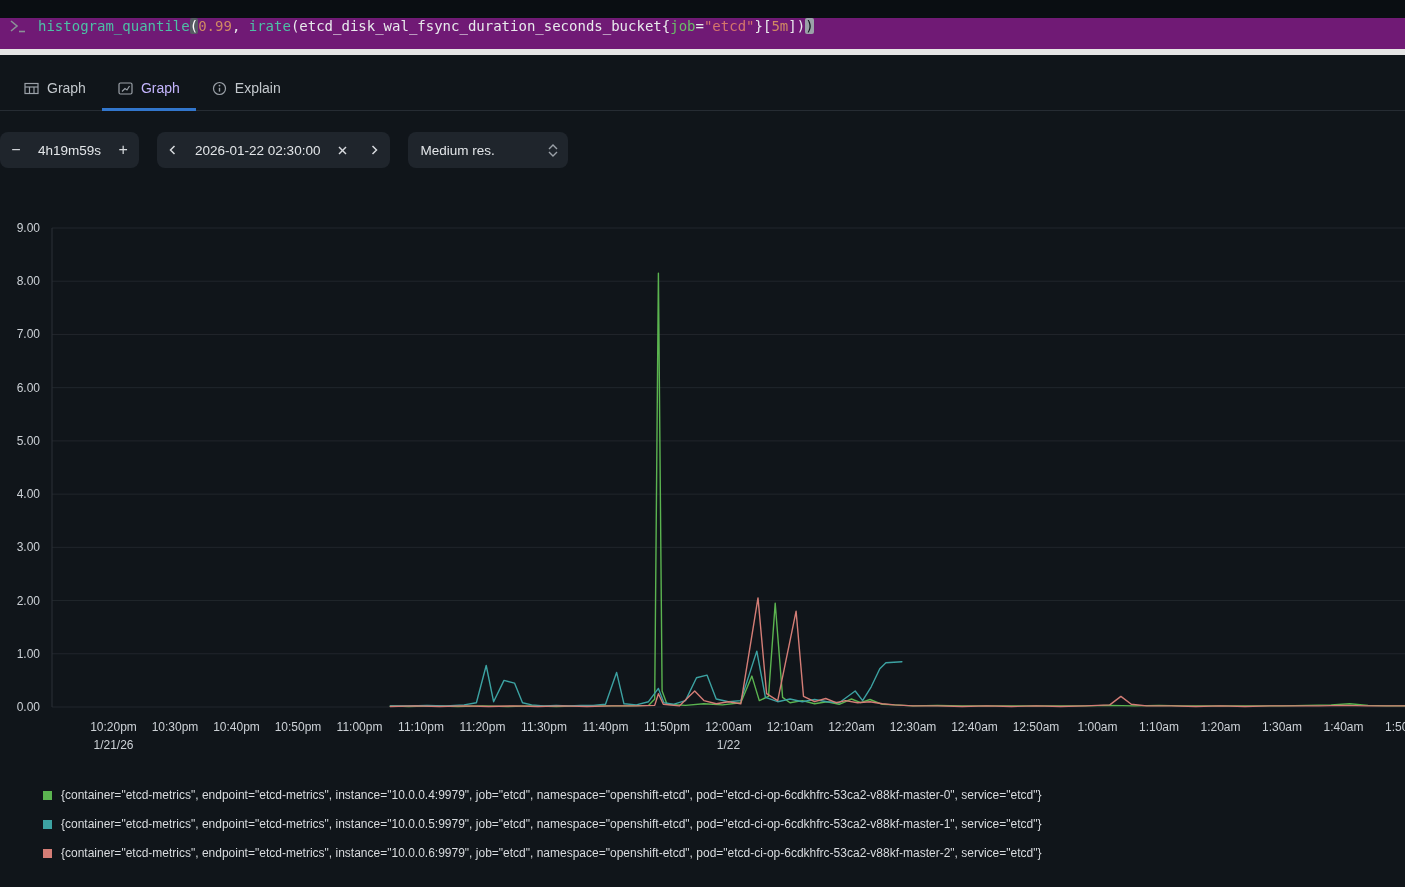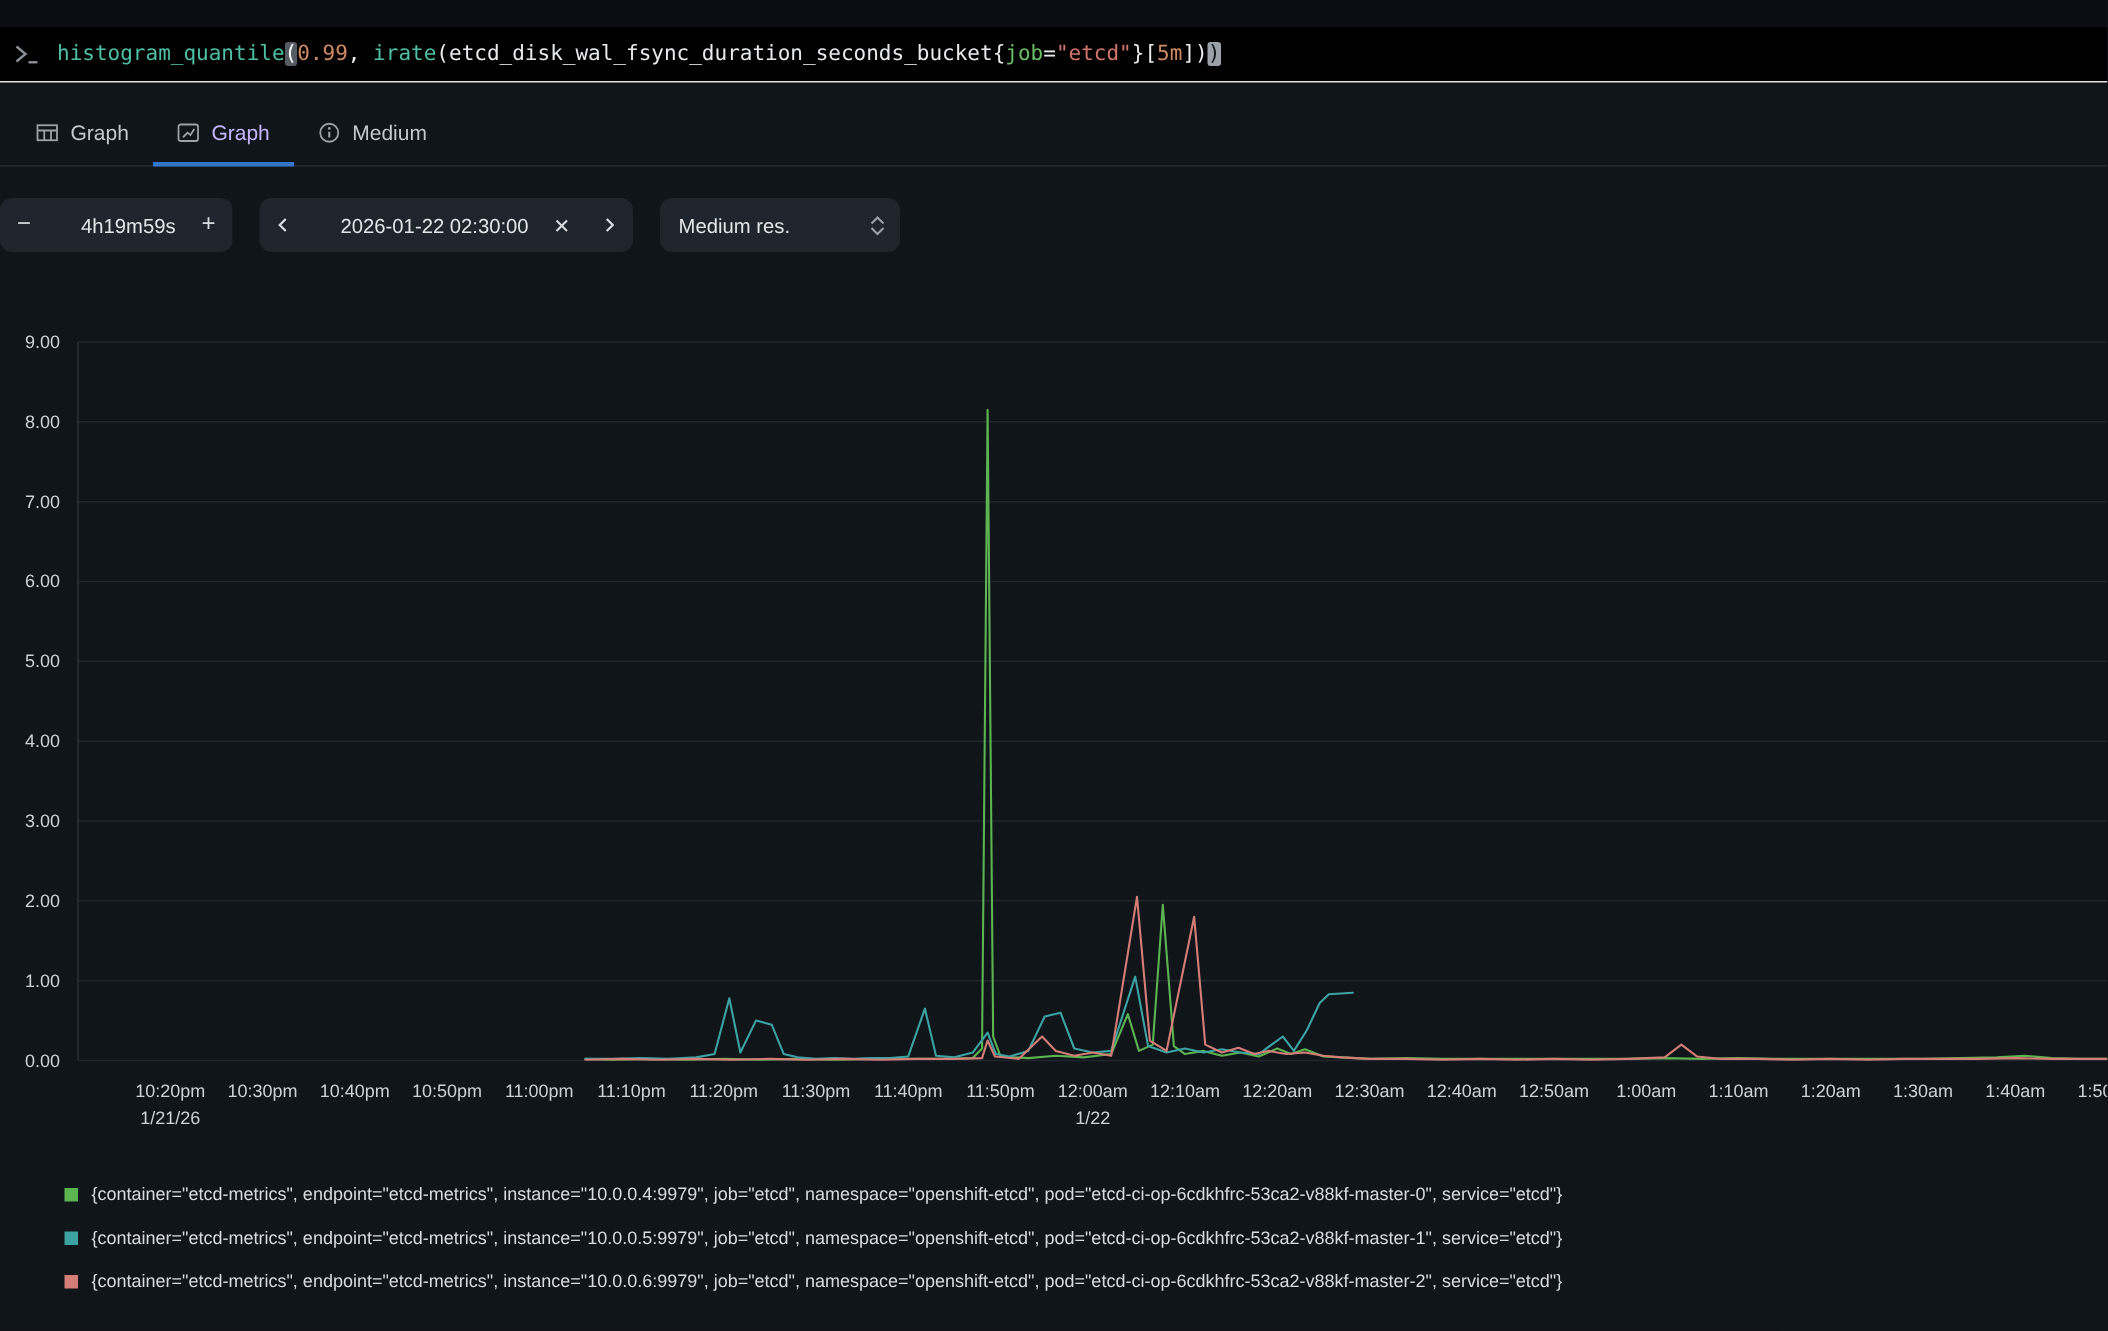--- a/index.html
+++ b/index.html
@@ -1,20 +1,20 @@
 <!DOCTYPE html>
 <html><head>
 <meta charset="utf-8">
 <style>
   * { margin:0; padding:0; box-sizing:border-box; }
   html,body { width:1405px; height:887px; background:#10151a; overflow:hidden;
               font-family:"Liberation Sans", sans-serif; }
   .top-strip { height:18px; background:#0a0e12; }
-  .query-bar { height:37px; background:#000000; border-bottom:1px solid #e5e5e5;
-               display:flex; align-items:center; padding-left:8px; }
+  .query-bar { height:37px; background:#701a75; border-bottom:6px solid #e5e5e5;
+               display:flex; align-items:flex-start; padding-left:8px; }
   .prompt { display:flex; align-items:center; margin-right:10px; color:#8b9197; }
   .query-text { font-family:"DejaVu Sans Mono", monospace; font-size:14px; white-space:pre;
                 color:#e8eaec; cursor:text; flex:1; }
   .tok-func   { color:#4dc0a5; }
   .tok-number { color:#d08a63; }
   .tok-string { color:#d4756b; }
   .tok-label  { color:#6abf67; }
   .tok-plain  { color:#e8eaec; }
   .tok-bracket{ background:#565c63; color:#ffffff; border-radius:2px; }
   .tok-cursor { background:#9aa1a8; color:#10151a; border-radius:2px; }
@@ -25,21 +25,21 @@
          color:#c3c8cd; cursor:pointer; border-bottom:3px solid transparent; margin-bottom:-1px; }
   .tab.active { color:#c4b5fd; border-bottom-color:#3276cc; }
   .ticon { display:flex; align-items:center; color:#9ba1a8; }
 
   .controls { display:flex; gap:18px; margin-top:21px; align-items:center; }
   .ctl-group { display:flex; align-items:center; background:#1f252c; border-radius:8px;
                height:36px; color:#e2e5e8; font-size:13.5px; }
   .ctl-btn { background:none; border:none; color:#d7dade; width:32px; height:36px;
              font-size:16px; line-height:1; cursor:pointer; display:flex;
              align-items:center; justify-content:center; font-family:"Liberation Sans",sans-serif; }
-  .ctl-text { padding:0 6px; white-space:nowrap;margin-left:16px; }
+  .ctl-text { padding:0 6px; white-space:nowrap; }
   .ctl-select { width:160px; justify-content:space-between; padding:0 10px 0 12px; cursor:pointer; }
   .caret { display:flex; flex-direction:column; gap:1px; color:#9ba1a8; }
 
   .chart-wrap { margin-top:19px; position:relative; }
   .grid { stroke:#21262c; stroke-width:1; }
   .axis { stroke:#2a3037; stroke-width:1; }
   .ylab { fill:#ccd1d6; font:12px "Liberation Sans", sans-serif; text-anchor:end; }
   .xlab { fill:#ccd1d6; font:12px "Liberation Sans", sans-serif; text-anchor:middle; }
 
   .legend { margin:22px 0 0 43px; display:flex; flex-direction:column; gap:15px; }
@@ -85,21 +85,21 @@
       <span>Graph</span>
     </div>
     <div class="tab">
       <span class="ticon">
         <svg width="15" height="15" viewBox="0 0 15 15">
             <circle cx="7.5" cy="7.5" r="6" fill="none" stroke="currentColor" stroke-width="1.2"></circle>
             <line x1="7.5" y1="6.8" x2="7.5" y2="10.6" stroke="currentColor" stroke-width="1.4"></line>
             <circle cx="7.5" cy="4.6" r="0.9" fill="currentColor"></circle>
           </svg>
       </span>
-      <span>Medium</span>
+      <span>Explain</span>
     </div>
   </div>
 
   <div class="controls">
     <div class="ctl-group">
       <button class="ctl-btn">−</button>
       <span class="ctl-text">4h19m59s</span>
       <button class="ctl-btn">+</button>
     </div>
 

